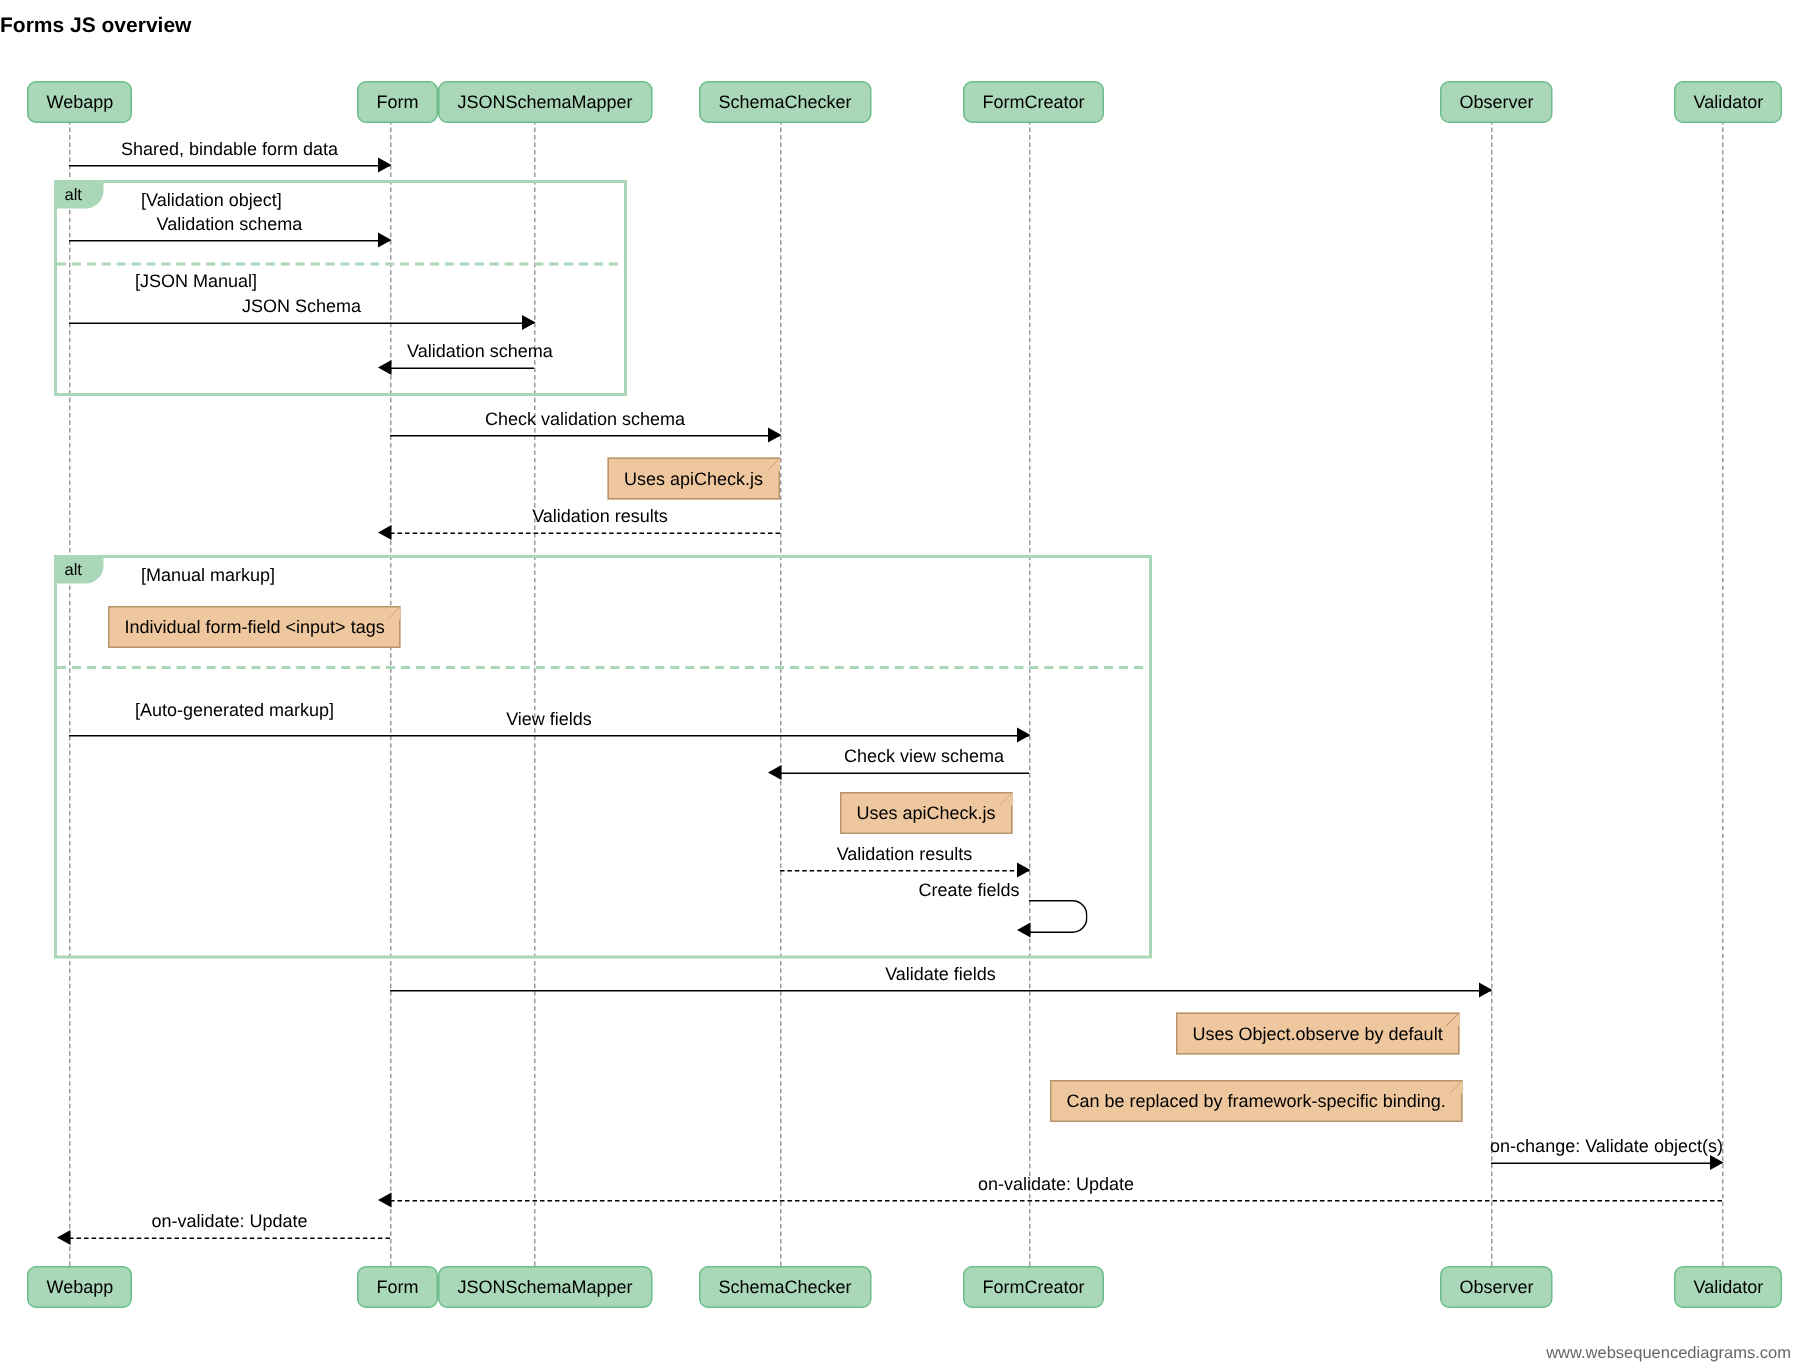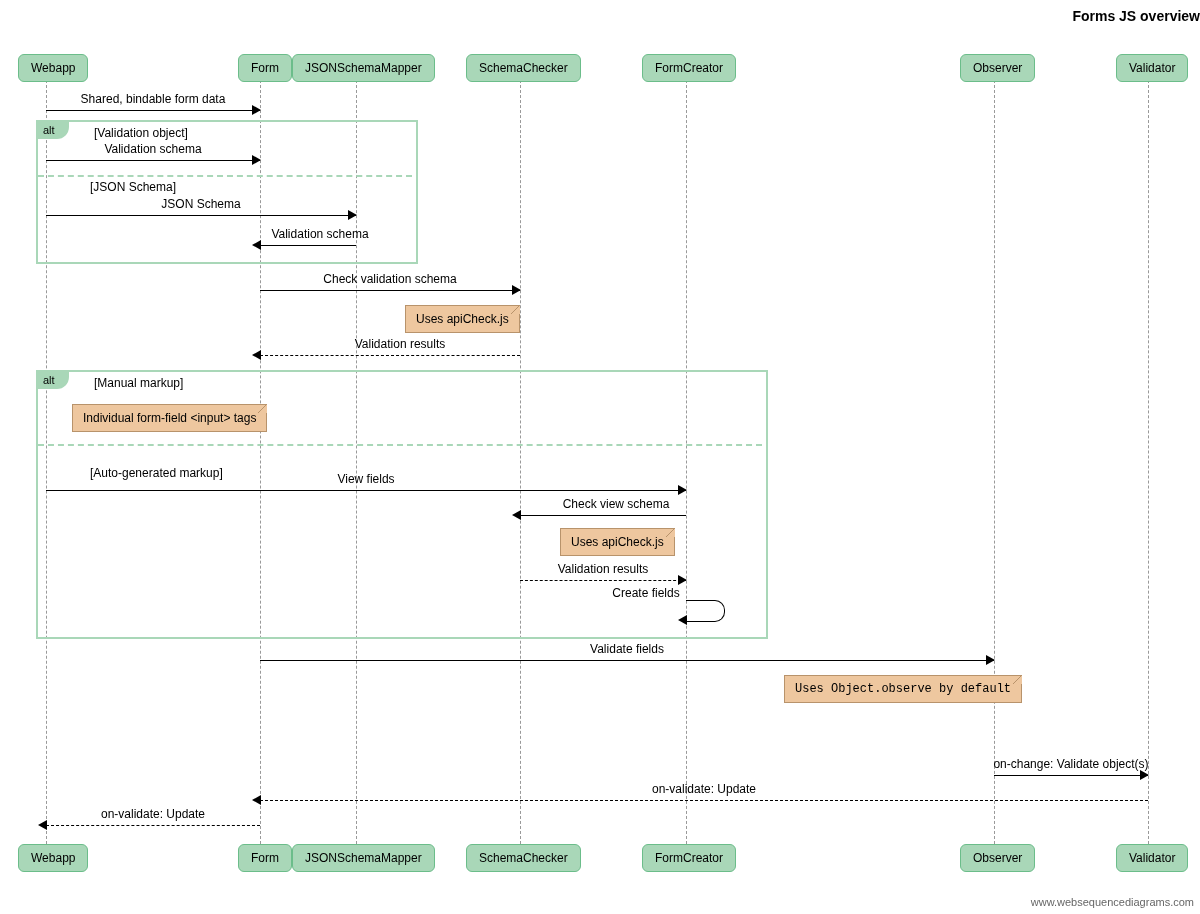--- a/index.html
+++ b/index.html
@@ -11,21 +11,21 @@
     color: #000;
   }
   .canvas {
     position: relative;
     width: 1200px;
     height: 914px;
   }
   .title {
     position: absolute;
     top: 8px; left: 0; right: 0;
-    text-align: right;
+    text-align: left;
     font-weight: bold;
     font-size: 14px;
   }
   .participant {
     position: absolute;
     background: #a9d7b8;
     border: 1px solid #6bbd8a;
     border-radius: 6px;
     padding: 6px 12px;
     text-align: right;
@@ -151,21 +151,21 @@
   <div class="altbox" style="left:36px; top:120px; width:378px; height:140px;">
     <div class="tag">alt</div>
     <div class="cond">[Validation object]</div>
   </div>
 
   <div class="msg-line" style="left:46px; top:160px; width:214px;"></div>
   <div class="arrow-right" style="left:252px; top:155px;"></div>
   <div class="msg-label" style="left:153px; top:158px;">Validation schema</div>
 
   <div class="alt-sep" style="left:38px; top:175px; width:374px;"></div>
-  <div class="alt-sep-label" style="left:90px; top:180px;">[JSON Schema]</div>
+  <div class="alt-sep-label" style="left:90px; top:180px;">[JSON Manual]</div>
 
   <div class="msg-line" style="left:46px; top:215px; width:310px;"></div>
   <div class="arrow-right" style="left:348px; top:210px;"></div>
   <div class="msg-label" style="left:201px; top:213px;">JSON Schema</div>
 
   <div class="msg-line" style="left:260px; top:245px; width:96px;"></div>
   <div class="arrow-left" style="left:252px; top:240px;"></div>
   <div class="msg-label" style="left:320px; top:243px;">Validation schema</div>
 
   <div class="msg-line" style="left:260px; top:290px; width:260px;"></div>
@@ -203,21 +203,22 @@
   <div class="msg-label" style="left:603px; top:578px;">Validation results</div>
 
   <div class="selfloop" style="left:686px; top:600px; width:38px; height:20px;"></div>
   <div class="arrow-left" style="left:678px; top:615px;"></div>
   <div class="msg-label" style="left:646px; top:602px;">Create fields</div>
 
   <div class="msg-line" style="left:260px; top:660px; width:734px;"></div>
   <div class="arrow-right" style="left:986px; top:655px;"></div>
   <div class="msg-label" style="left:627px; top:658px;">Validate fields</div>
 
-  <div class="note" style="left:784px; top:675px;font-family:Liberation Mono, monospace;">Uses Object.observe by default</div>
+  <div class="note" style="left:784px; top:675px;">Uses Object.observe by default</div>
+  <div class="note" style="left:700px; top:720px;">Can be replaced by framework-specific binding.</div>
 
   <div class="msg-line" style="left:994px; top:775px; width:154px;"></div>
   <div class="arrow-right" style="left:1140px; top:770px;"></div>
   <div class="msg-label" style="left:1071px; top:773px;">on-change: Validate object(s)</div>
 
   <div class="msg-line dashed" style="left:260px; top:800px; width:888px;"></div>
   <div class="arrow-left" style="left:252px; top:795px;"></div>
   <div class="msg-label" style="left:704px; top:798px;">on-validate: Update</div>
 
   <div class="msg-line dashed" style="left:46px; top:825px; width:214px;"></div>

